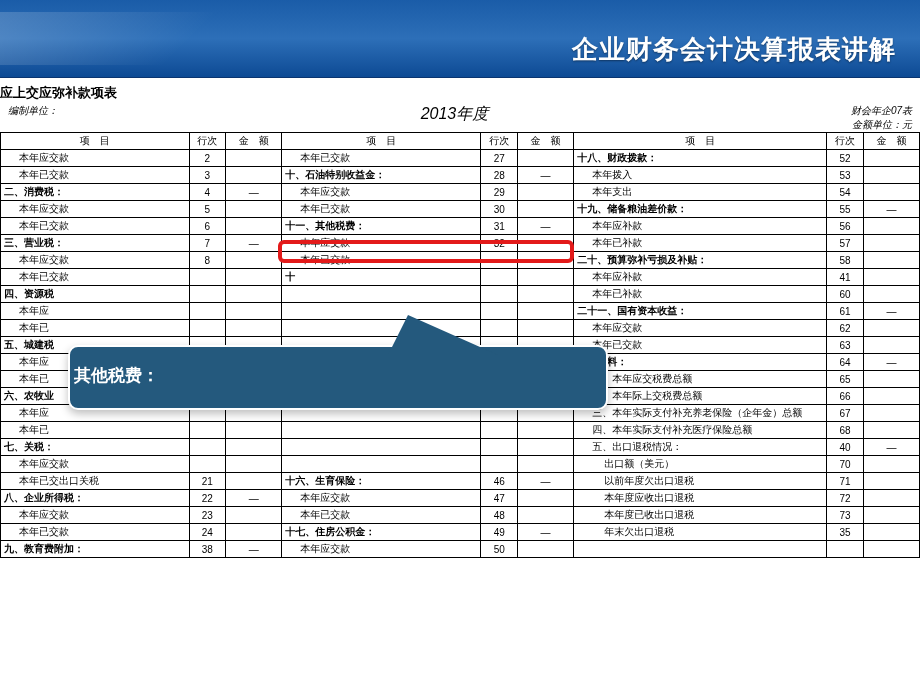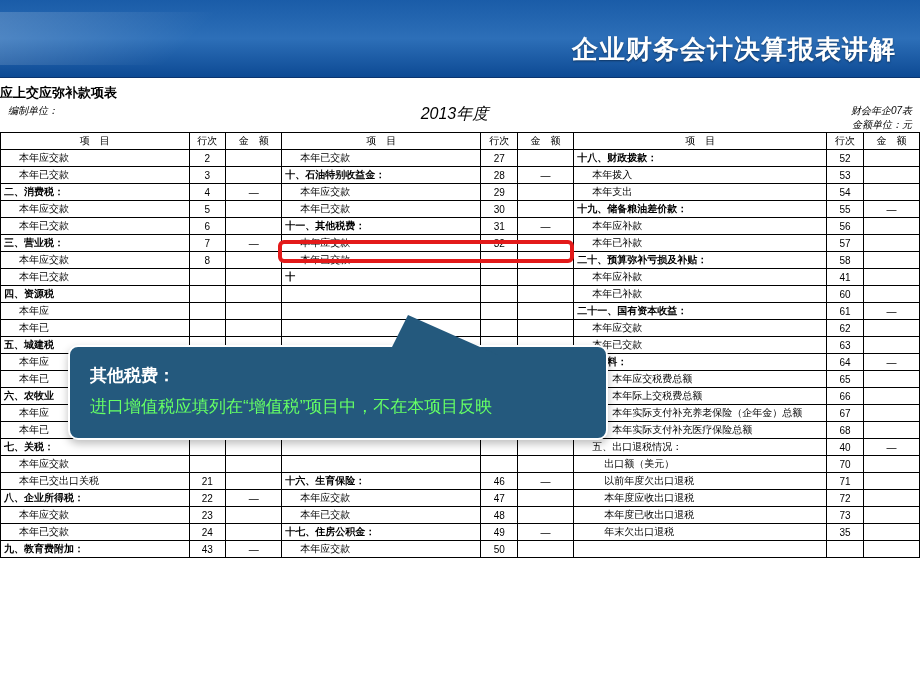--- a/index.html
+++ b/index.html
@@ -92,21 +92,21 @@
     border-bottom: 40px solid #24597d;
     position: absolute;
     top: -30px;
     left: 320px;
   }
   .callout {
     background: #24597d;
     border: 2px solid #fff;
     border-radius: 10px;
     color: #fff;
-    padding: 14px 20px 16px 20px;
+    padding: 14px 20px 16px 4px;
     width: 540px;
     font-family: "Microsoft YaHei", sans-serif;
     font-size: 17px;
     line-height: 1.8;
     box-shadow: 0 4px 8px rgba(0,0,0,.25);
   }
   .callout-heading { font-weight: bold; font-size: 17px; }
   .callout-note { color: #65ff65; }
 </style>
 </head>
@@ -401,33 +401,32 @@
         <td class="amt"></td>
         <td class="bold">十七、住房公积金：</td>
         <td class="seq">49</td>
         <td class="amt">—</td>
         <td class="indent2">年末欠出口退税</td>
         <td class="seq">35</td>
         <td class="amt"></td>
       </tr>
       <tr>
         <td class="bold">九、教育费附加：</td>
-        <td class="seq">43</td>
+        <td class="seq">38</td>
         <td class="amt">—</td>
         <td class="indent1">本年应交款</td>
         <td class="seq">50</td>
         <td class="amt"></td>
         <td></td>
         <td class="seq"></td>
         <td class="amt"></td>
       </tr>
     </tbody>
 </table>
 
 <div class="highlight-cell" id="hl" style="left: 277.672px; top: 239.5px; width: 296.312px; height: 23px;"></div>
 
 <div class="callout-wrap" id="callout-wrap" style="left:68px; top:345px;">
   <div class="callout-tail"></div>
   <div class="callout">
     <div class="callout-heading">其他税费：</div>
-    <div class="callout-note">进口增值税应填列在“增值税”项目中，不在本项目反映</div>
   </div>
 </div>
 
 </body></html>

